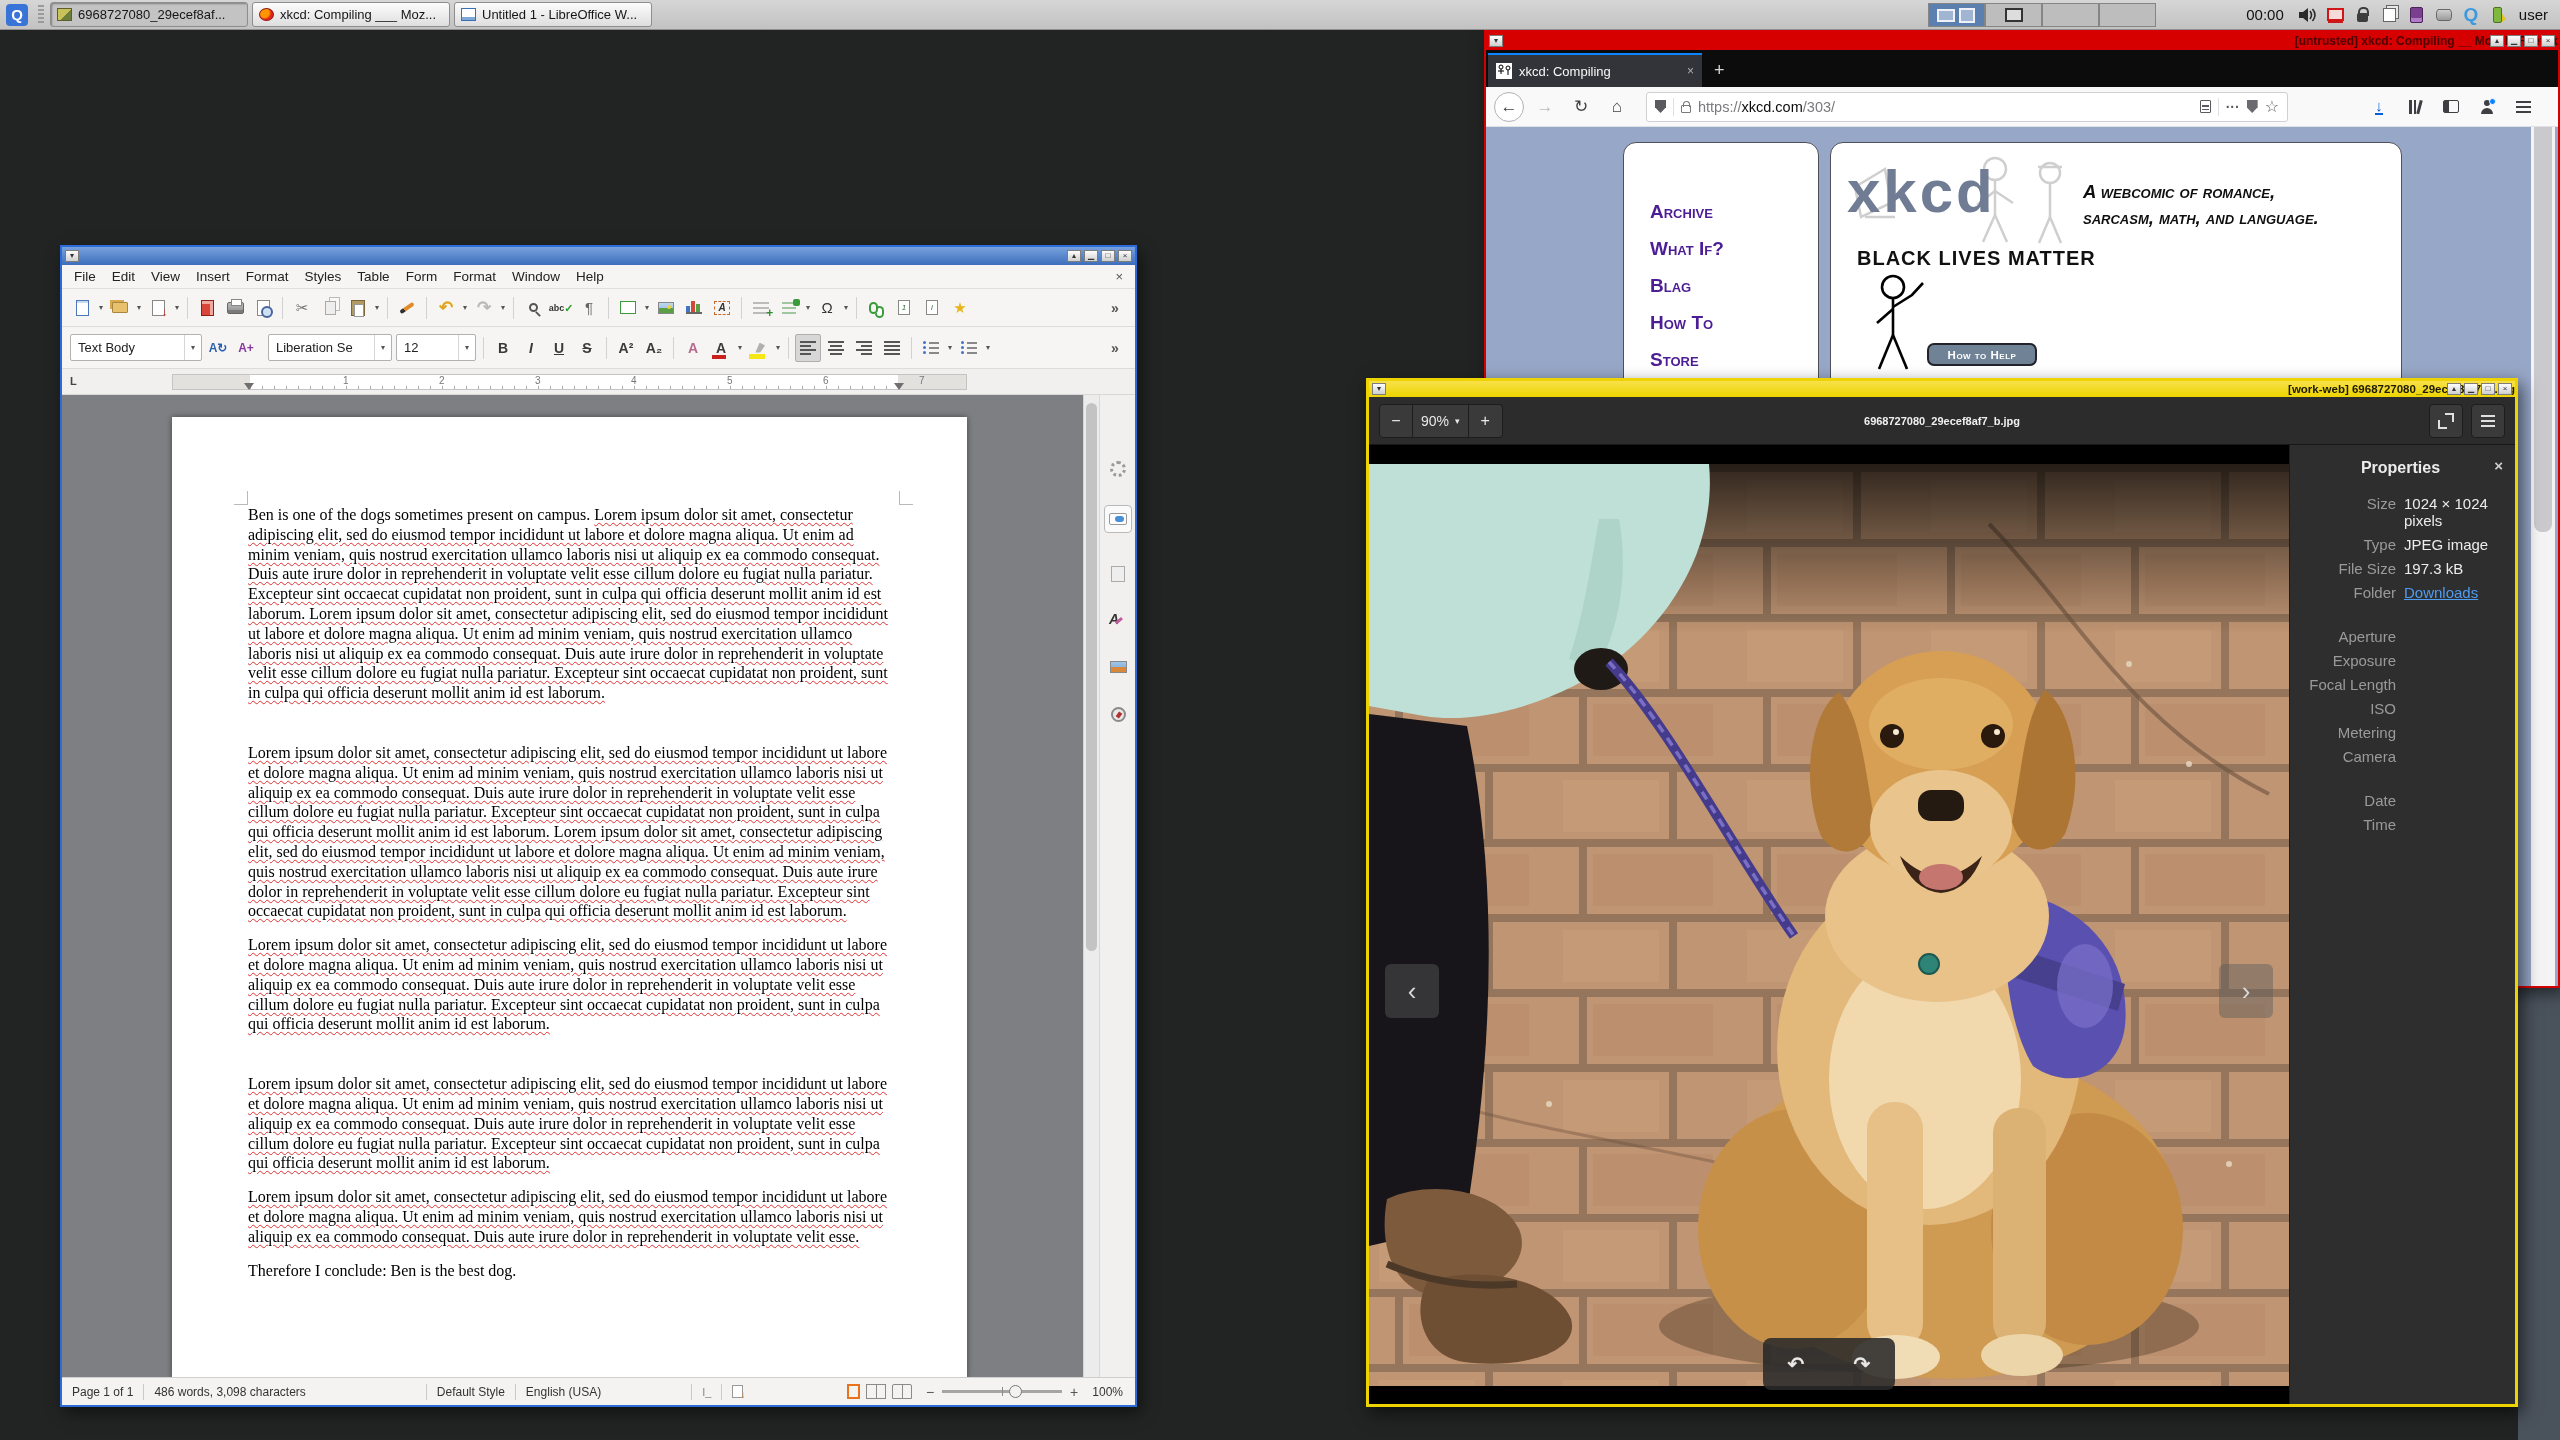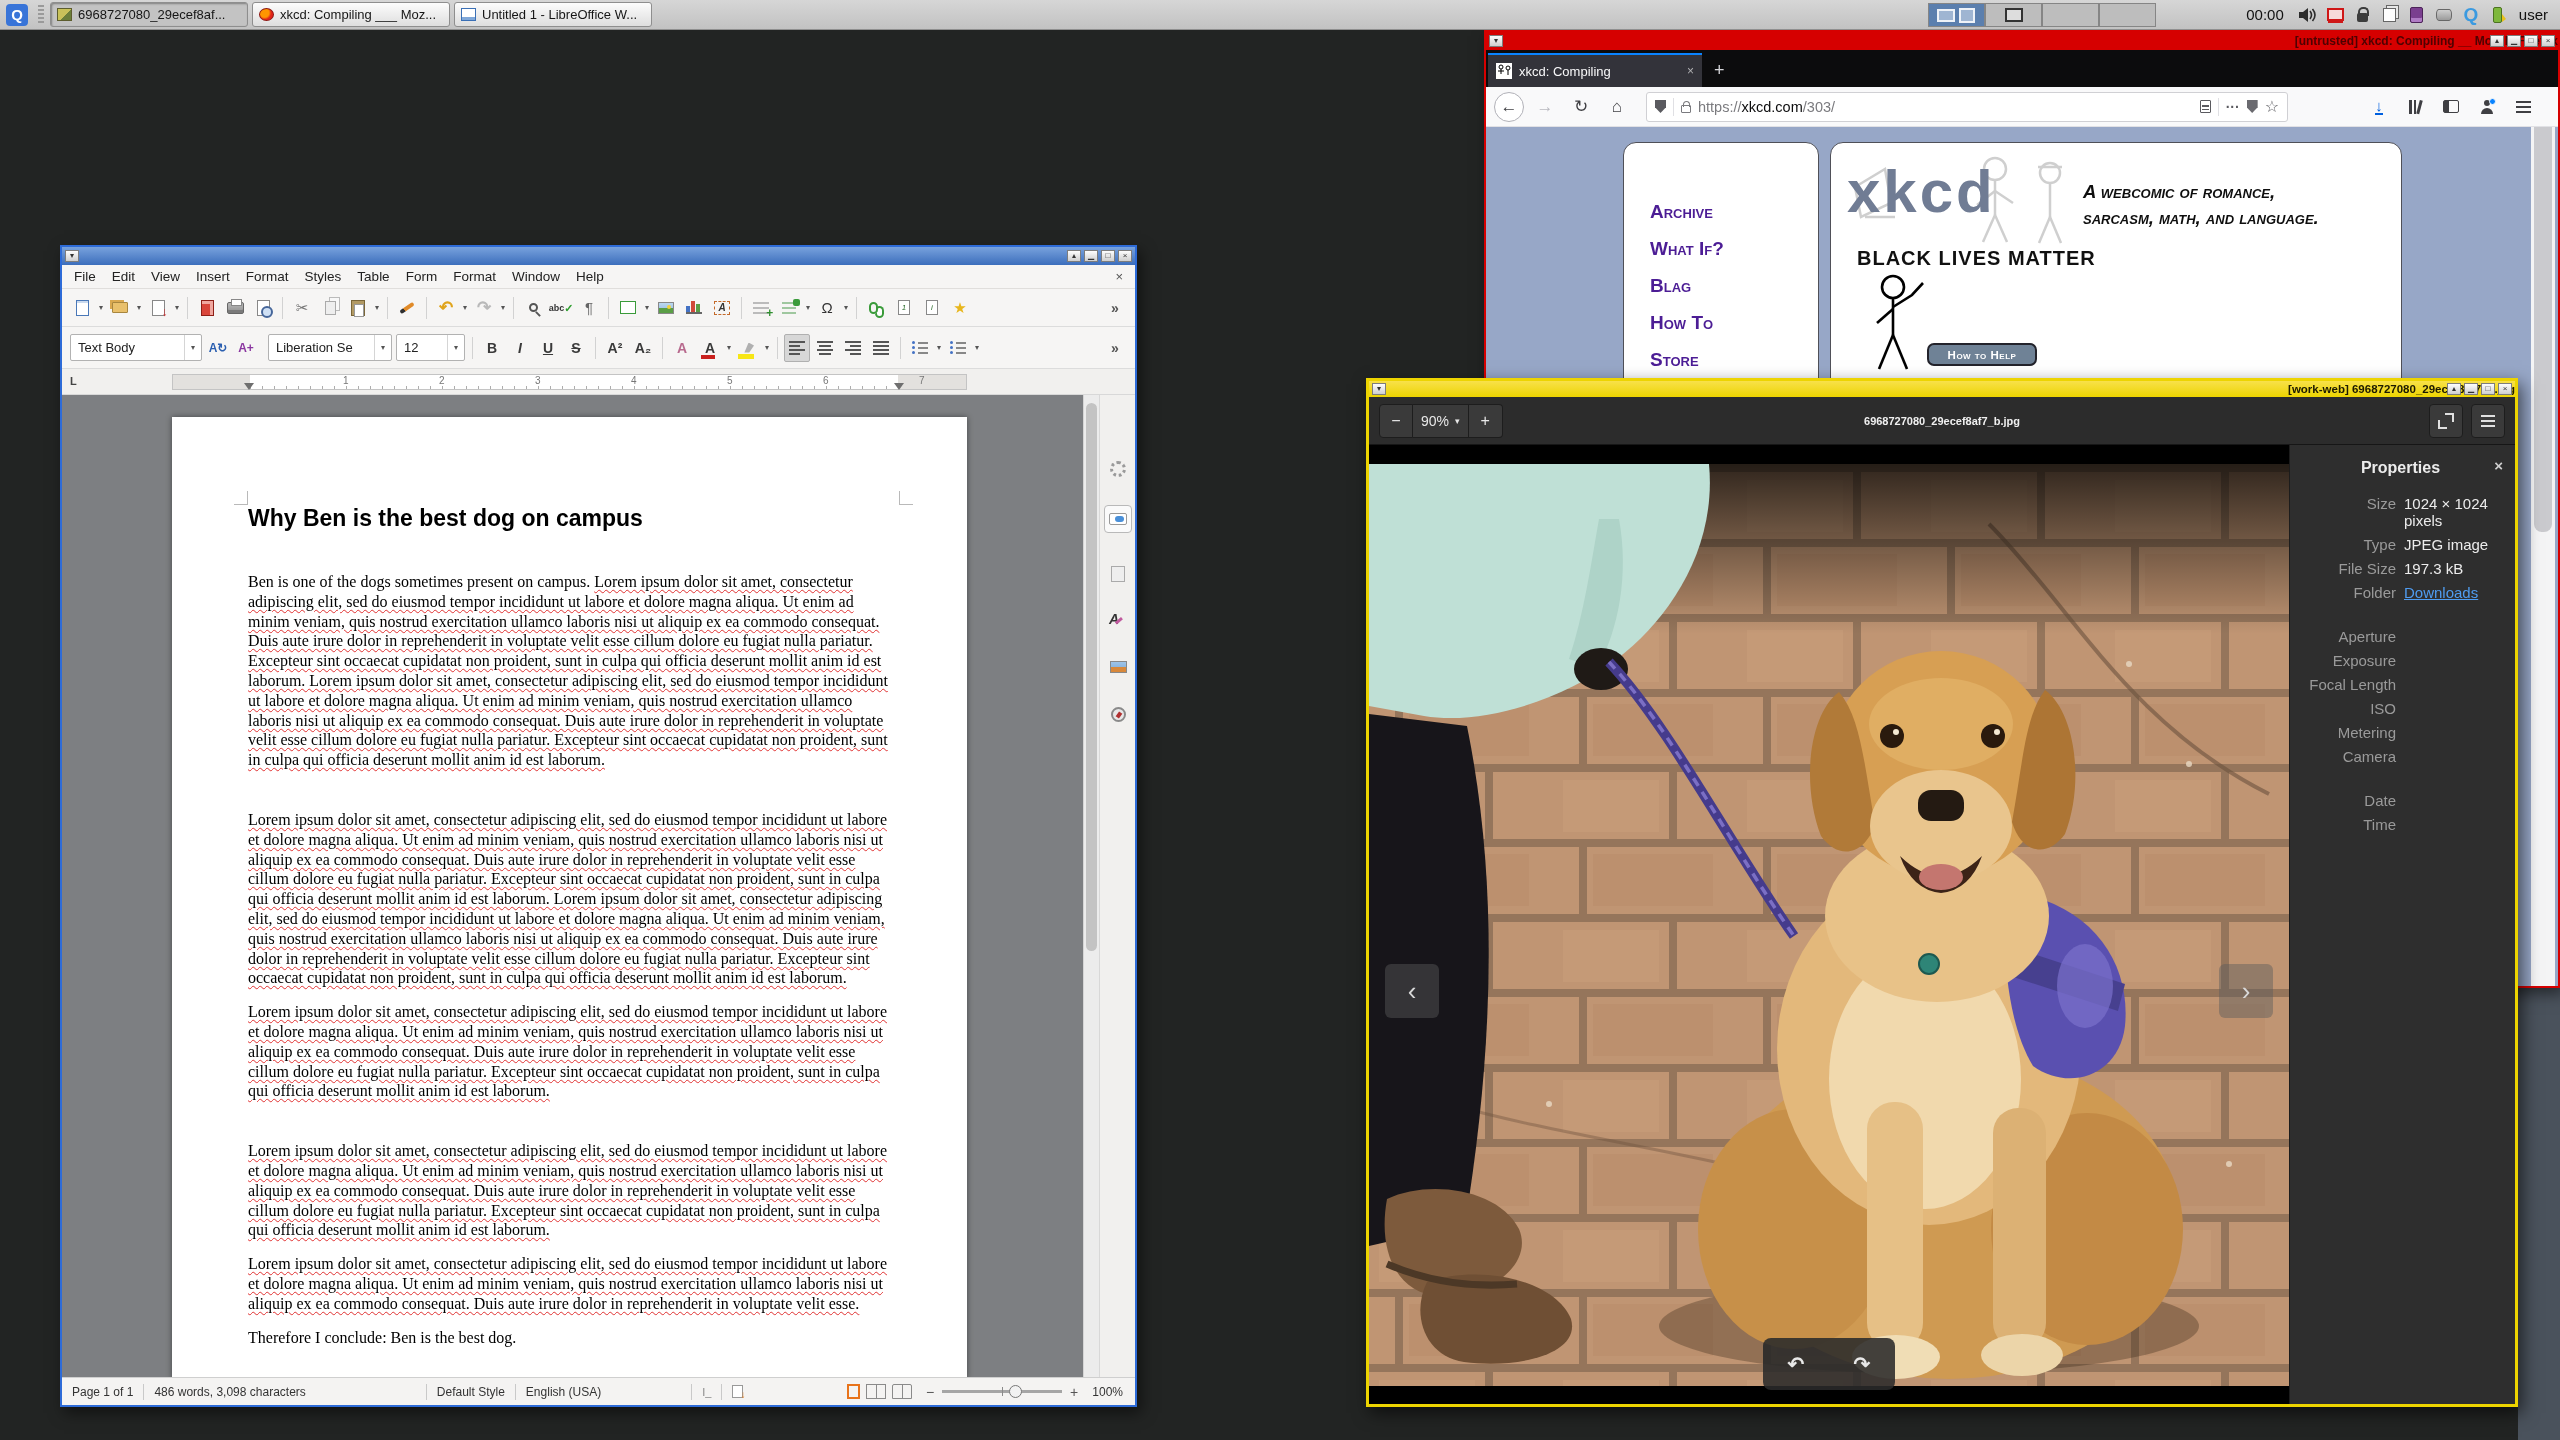--- a/index.html
+++ b/index.html
@@ -463,21 +463,21 @@
       <div class="combo" style="width:132px;">
         <span>Text Body</span>
         <span class="dd">▾</span>
       </div>
       <span class="ti" style="font-size:12px;font-weight:bold;color:#2b5fb0;">A↻</span>
       <span class="ti" style="font-size:12px;font-weight:bold;color:#8a36a0;">A+</span>
       <div class="combo" style="width:124px;margin-left:8px;">
         <span>Liberation Se</span>
         <span class="dd">▾</span>
       </div>
-      <div class="combo" style="width:69px;">
+      <div class="combo" style="width:80px;">
         <span>12</span>
         <span class="dd">▾</span>
       </div>
       <span class="vsep"></span>
       <span class="ti fmt">B</span>
       <span class="ti fmt i">I</span>
       <span class="ti fmt u">U</span>
       <span class="ti fmt s">S</span>
       <span class="vsep"></span>
       <span class="ti fmt">A²</span>
@@ -557,21 +557,20 @@
         <span class="rnum" style="left:746px;">7</span>
       </div>
       <i class="rmark" style="left:182px;"></i>
       <i class="rmark" style="left:832px;"></i>
     </div>
 
     <div class="docarea">
       <div class="page">
         <i class="cmark cm-tl abs" style="left:62px;top:74px;border:none;border-right:1px solid #b9b9b9;border-bottom:1px solid #b9b9b9;"></i>
         <i class="cmark abs" style="right:54px;top:74px;border:none;border-left:1px solid #b9b9b9;border-bottom:1px solid #b9b9b9;width:14px;height:14px;"></i>
-        <div class="doc-h">Why Ben is the best dog on campus</div>
         <p class="gap"><span>Ben is one of the dogs sometimes present on campus. </span><span class="sp">Lorem ipsum dolor sit amet, consectetur adipiscing elit, sed do eiusmod tempor incididunt ut labore et dolore magna aliqua. Ut enim ad minim veniam, quis nostrud exercitation ullamco laboris nisi ut aliquip ex ea commodo consequat. Duis aute irure dolor in reprehenderit in voluptate velit esse cillum dolore eu fugiat nulla pariatur. Excepteur sint occaecat cupidatat non proident, sunt in culpa qui officia deserunt mollit anim id est laborum. Lorem ipsum dolor sit amet, consectetur adipiscing elit, sed do eiusmod tempor incididunt ut labore et dolore magna aliqua. Ut enim ad minim veniam, quis nostrud exercitation ullamco laboris nisi ut aliquip ex ea commodo consequat. Duis aute irure dolor in reprehenderit in voluptate velit esse cillum dolore eu fugiat nulla pariatur. Excepteur sint occaecat cupidatat non proident, sunt in culpa qui officia deserunt mollit anim id est laborum.</span></p>
         <p><span class="sp">Lorem ipsum dolor sit amet, consectetur adipiscing elit, sed do eiusmod tempor incididunt ut labore et dolore magna aliqua. Ut enim ad minim veniam, quis nostrud exercitation ullamco laboris nisi ut aliquip ex ea commodo consequat. Duis aute irure dolor in reprehenderit in voluptate velit esse cillum dolore eu fugiat nulla pariatur. Excepteur sint occaecat cupidatat non proident, sunt in culpa qui officia deserunt mollit anim id est laborum. Lorem ipsum dolor sit amet, consectetur adipiscing elit, sed do eiusmod tempor incididunt ut labore et dolore magna aliqua. Ut enim ad minim veniam, quis nostrud exercitation ullamco laboris nisi ut aliquip ex ea commodo consequat. Duis aute irure dolor in reprehenderit in voluptate velit esse cillum dolore eu fugiat nulla pariatur. Excepteur sint occaecat cupidatat non proident, sunt in culpa qui officia deserunt mollit anim id est laborum.</span></p>
         <p class="gap"><span class="sp">Lorem ipsum dolor sit amet, consectetur adipiscing elit, sed do eiusmod tempor incididunt ut labore et dolore magna aliqua. Ut enim ad minim veniam, quis nostrud exercitation ullamco laboris nisi ut aliquip ex ea commodo consequat. Duis aute irure dolor in reprehenderit in voluptate velit esse cillum dolore eu fugiat nulla pariatur. Excepteur sint occaecat cupidatat non proident, sunt in culpa qui officia deserunt mollit anim id est laborum.</span></p>
         <p><span class="sp">Lorem ipsum dolor sit amet, consectetur adipiscing elit, sed do eiusmod tempor incididunt ut labore et dolore magna aliqua. Ut enim ad minim veniam, quis nostrud exercitation ullamco laboris nisi ut aliquip ex ea commodo consequat. Duis aute irure dolor in reprehenderit in voluptate velit esse cillum dolore eu fugiat nulla pariatur. Excepteur sint occaecat cupidatat non proident, sunt in culpa qui officia deserunt mollit anim id est laborum.</span></p>
         <p><span class="sp">Lorem ipsum dolor sit amet, consectetur adipiscing elit, sed do eiusmod tempor incididunt ut labore et dolore magna aliqua. Ut enim ad minim veniam, quis nostrud exercitation ullamco laboris nisi ut aliquip ex ea commodo consequat. Duis aute irure dolor in reprehenderit in voluptate velit esse.</span></p>
         <p><span>Therefore I conclude: Ben is the best dog.</span></p>
       </div>
     </div>
 
     <div class="wscroll">

